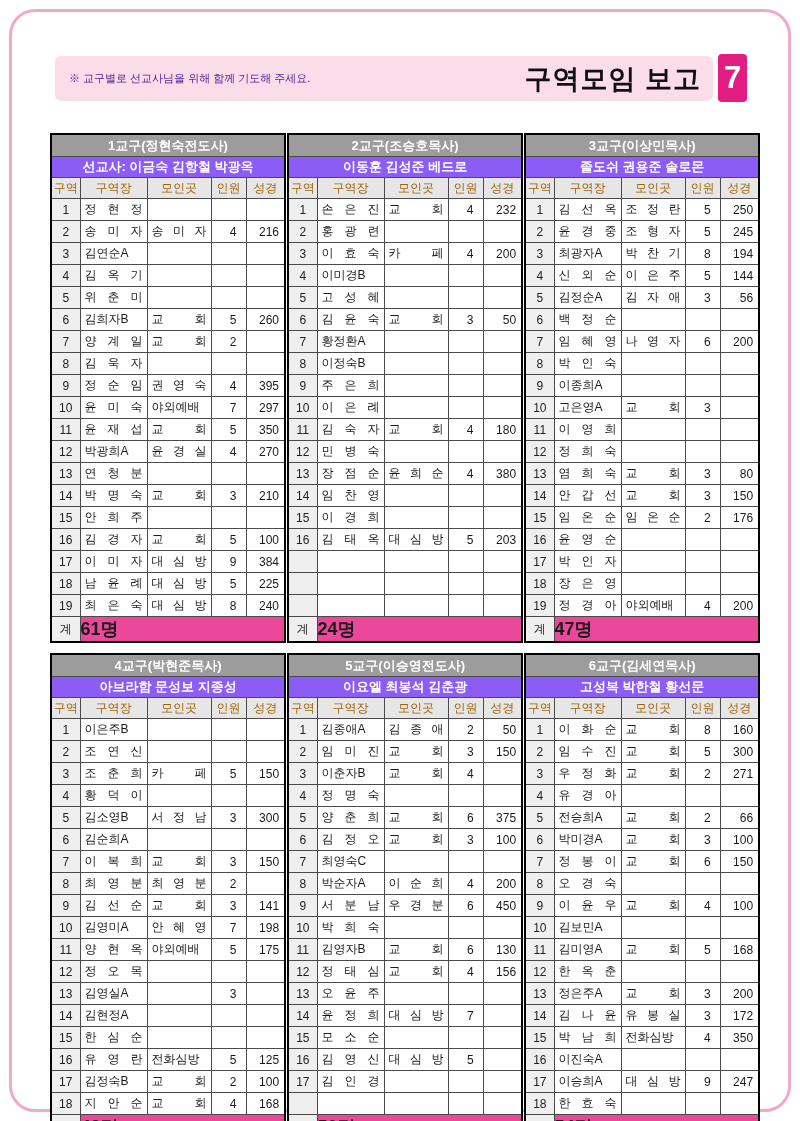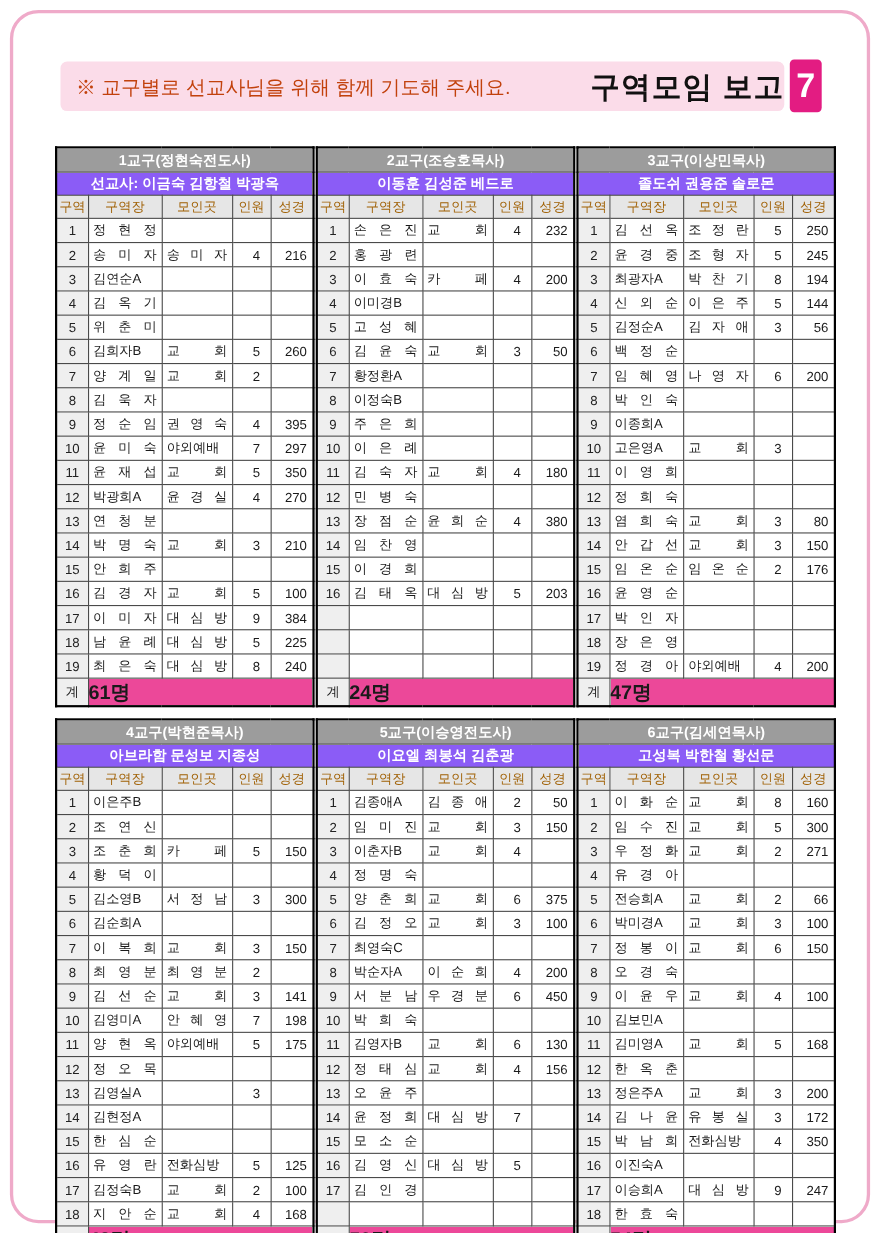--- a/index.html
+++ b/index.html
@@ -13,22 +13,22 @@
     position:absolute; left:9px; top:9px; width:776px; height:1097px;
     border:3px solid #efaac9; border-radius:26px;
     pointer-events:none;
   }
   
   .header-bar {
     position:absolute; left:55px; top:56px; width:658px; height:45px;
     background:#fbdce9; border-radius:6px;
     display:flex; align-items:center;
   }
-  .note { font-size:18px; padding-left:14px; color:#c2410c; }
-  .report-title { margin-left:auto; font-size:27px; font-weight:bold; color:#111; letter-spacing:1px; }
+  .note { font-size:11px; padding-left:14px; color:#4c1d95; }
+  .report-title { margin-left:auto; padding-right:12px; font-size:27px; font-weight:bold; color:#111; letter-spacing:1px; }
   .page-num-box {
     position:absolute; left:718px; top:54px; width:29px; height:48px;
     background:#e31c82; border-radius:4px; color:#fff;
     display:flex; align-items:center; justify-content:center;
     font-size:31px; font-weight:bold;
   }
   
   .tables-top    { position:absolute; left:50px; top:133px; display:flex; gap:1px; }
   .tables-bottom { position:absolute; left:50px; top:653px; display:flex; gap:1px; }
   table.gtable {

